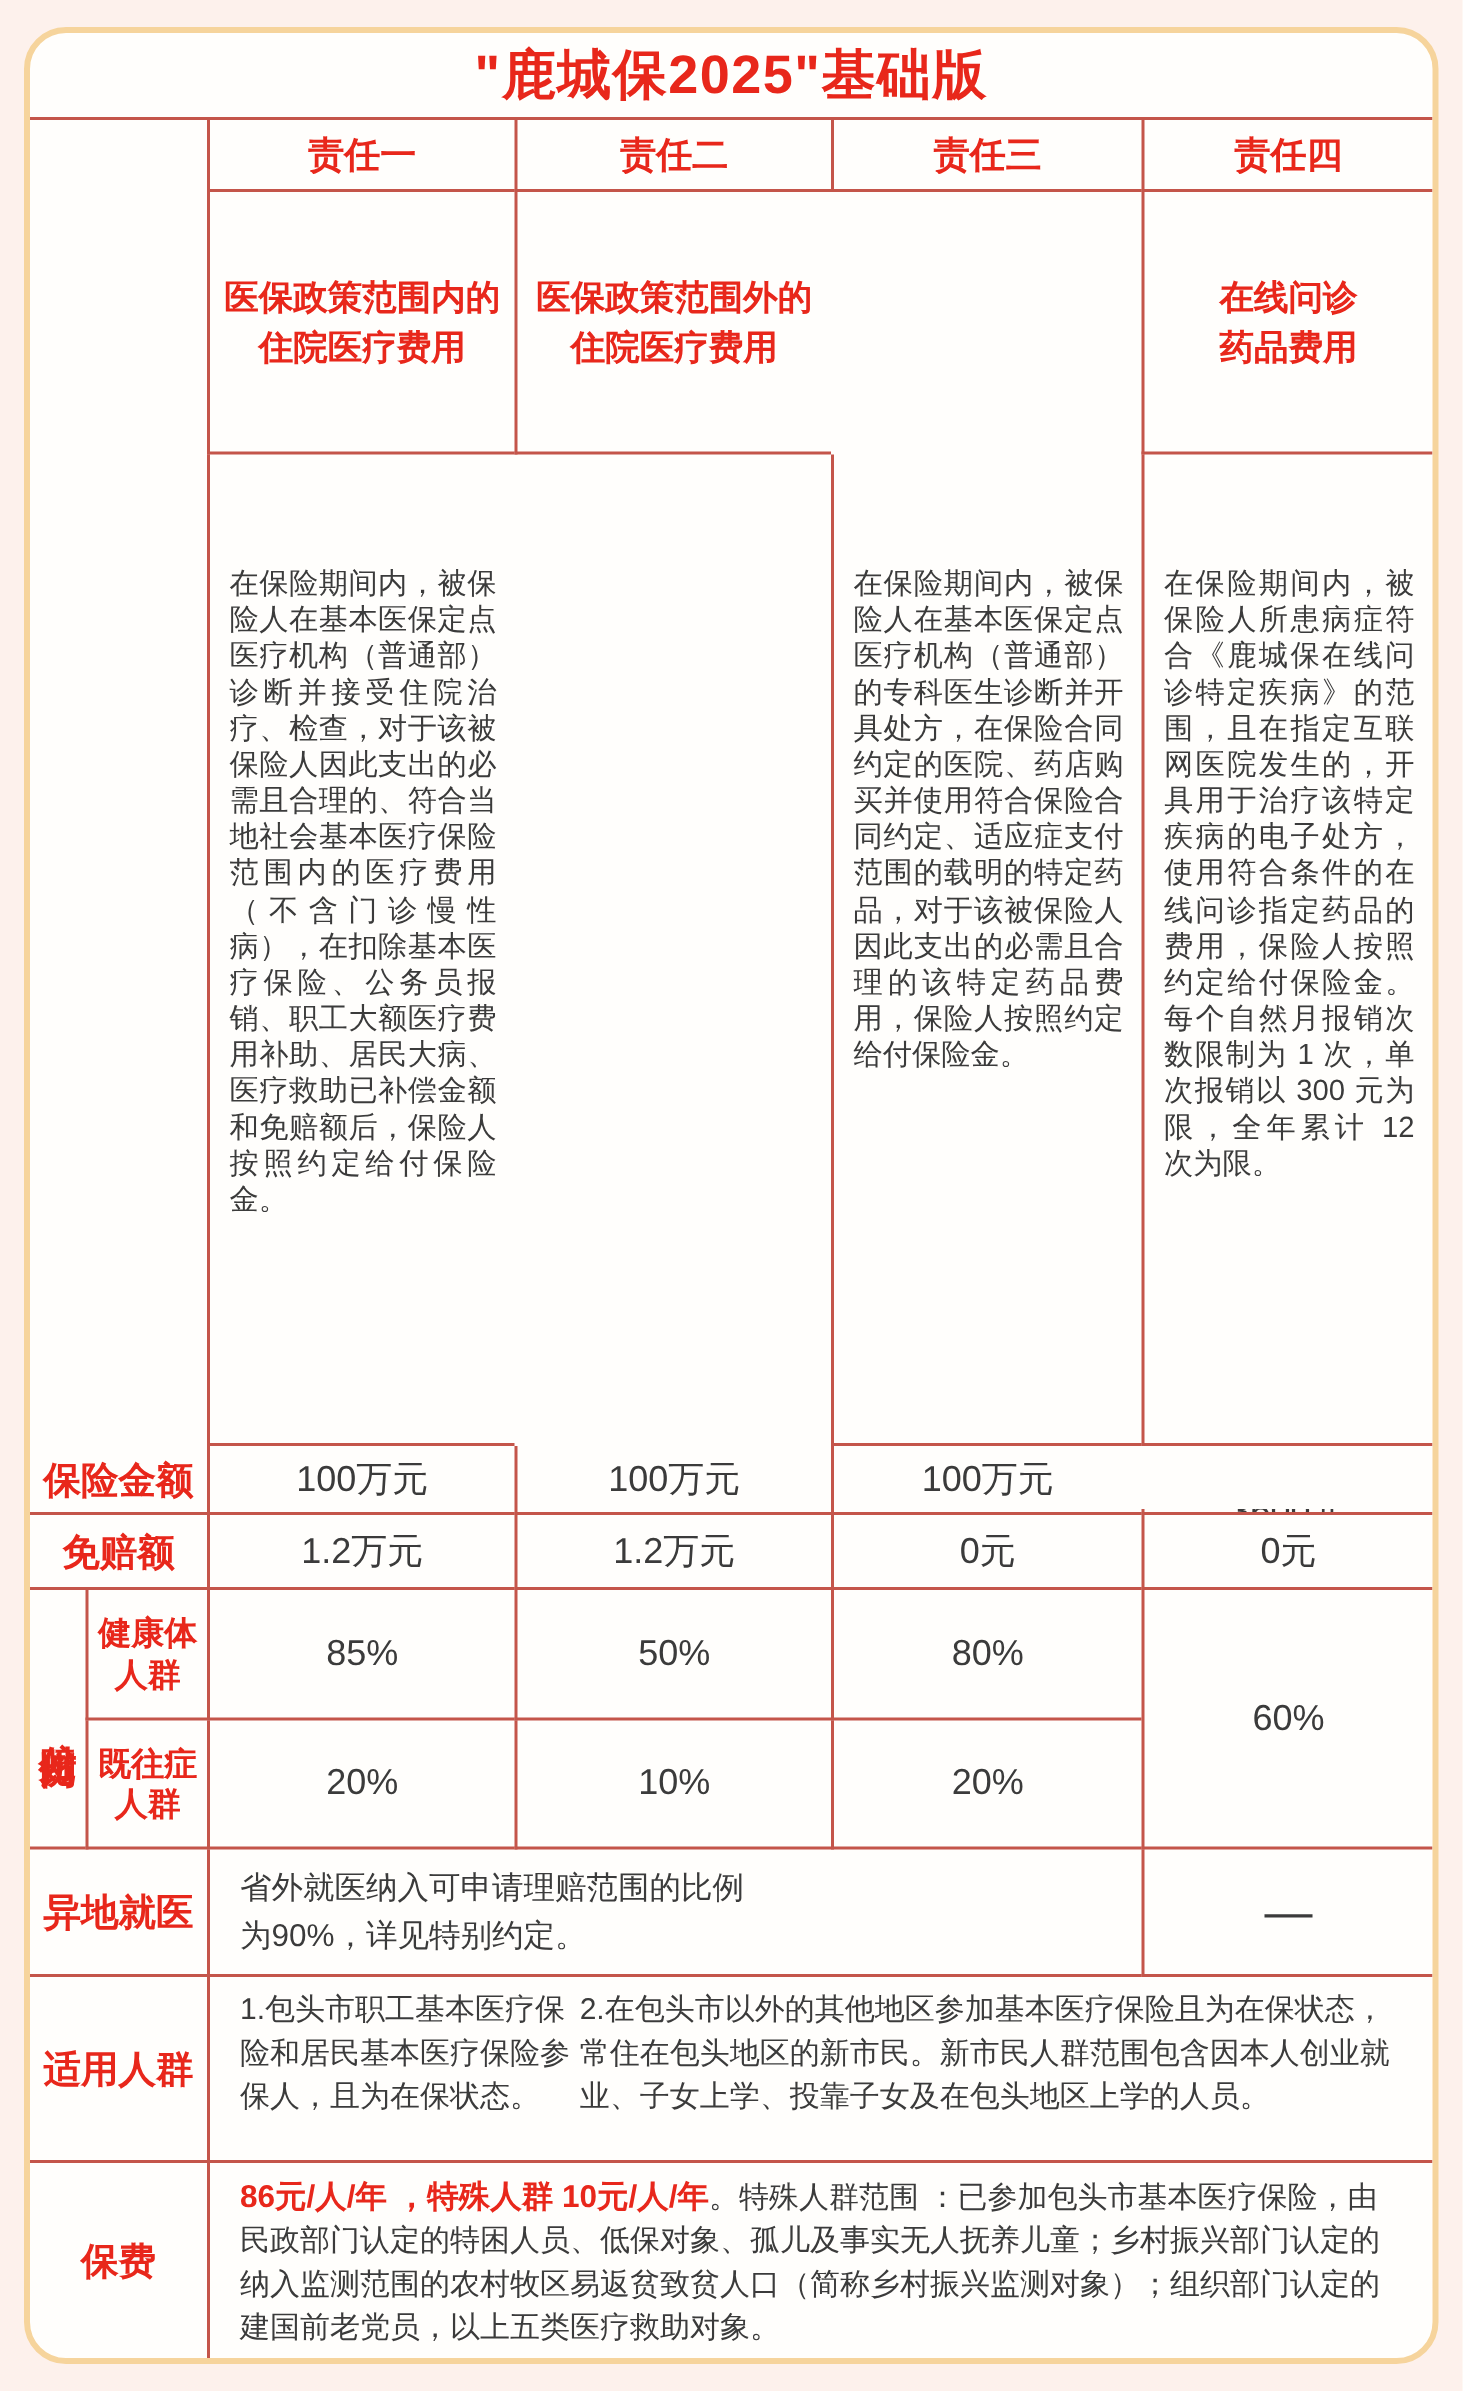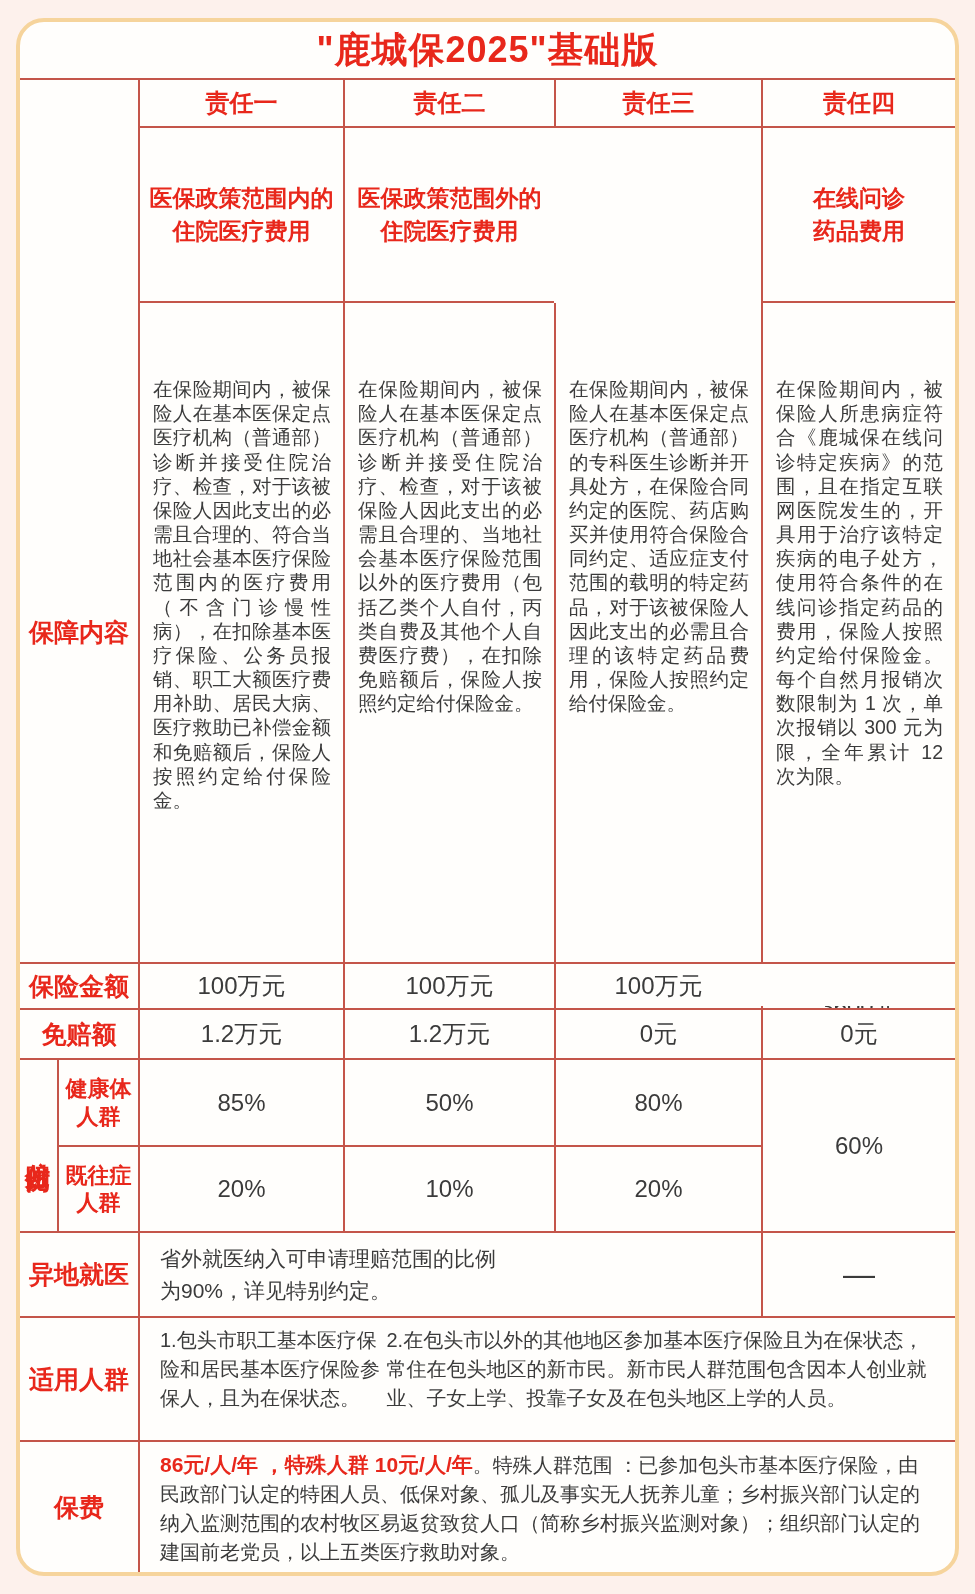--- a/index.html
+++ b/index.html
@@ -178,23 +178,21 @@
     <div class="cell colhead center bl bb" style="grid-row:1;grid-column:5;">责任三</div>
     <div class="cell colhead center bl bb" style="grid-row:1;grid-column:6;">责任四</div>
 
     <div class="cell liab-cell center bl bb" style="grid-row:2;grid-column:3;">医保政策范围内的
 住院医疗费用</div>
     <div class="cell liab-cell center bl bb" style="grid-row:2;grid-column:4;">医保政策范围外的
 住院医疗费用</div>
     <div class="cell liab-cell center bl bb" style="grid-row:2;grid-column:6;">在线问诊
 药品费用</div>
 
-    <div class="cell rowlabel bb" style="grid-row:3;">保障内容</div>
     <div class="cell bodytext bl bb" style="grid-row:3;grid-column:3;">在保险期间内，被保险人在基本医保定点医疗机构（普通部）诊断并接受住院治疗、检查，对于该被保险人因此支出的必需且合理的、符合当地社会基本医疗保险范围内的医疗费用（不含门诊慢性病），在扣除基本医疗保险、公务员报销、职工大额医疗费用补助、居民大病、医疗救助已补偿金额和免赔额后，保险人按照约定给付保险金。</div>
-    <div class="cell bodytext bl bb" style="grid-row:3;grid-column:4;">在保险期间内，被保险人在基本医保定点医疗机构（普通部）诊断并接受住院治疗、检查，对于该被保险人因此支出的必需且合理的、当地社会基本医疗保险范围以外的医疗费用（包括乙类个人自付，丙类自费及其他个人自费医疗费），在扣除免赔额后，保险人按照约定给付保险金。</div>
     <div class="cell bodytext bl bb" style="grid-row:3;grid-column:5;">在保险期间内，被保险人在基本医保定点医疗机构（普通部）的专科医生诊断并开具处方，在保险合同约定的医院、药店购买并使用符合保险合同约定、适应症支付范围的载明的特定药品，对于该被保险人因此支出的必需且合理的该特定药品费用，保险人按照约定给付保险金。</div>
     <div class="cell bodytext bl bb" style="grid-row:3;grid-column:6;">在保险期间内，被保险人所患病症符合《鹿城保在线问诊特定疾病》的范围，且在指定互联网医院发生的，开具用于治疗该特定疾病的电子处方，使用符合条件的在线问诊指定药品的费用，保险人按照约定给付保险金。每个自然月报销次数限制为 1 次，单次报销以 300 元为限，全年累计 12 次为限。</div>
 
     <div class="cell rowlabel bb" style="grid-row:4;">保险金额</div>
     <div class="cell value center bl bb" style="grid-row:4;grid-column:3;">100万元</div>
     <div class="cell value center bl bb" style="grid-row:4;grid-column:4;">100万元</div>
     <div class="cell value center bl bb" style="grid-row:4;grid-column:5;">100万元</div>
     <div class="cell value center bl bb" style="grid-row:4;grid-column:6;margin-top:42px;">3600元</div>
 
     <div class="cell rowlabel bb" style="grid-row:5;">免赔额</div>

